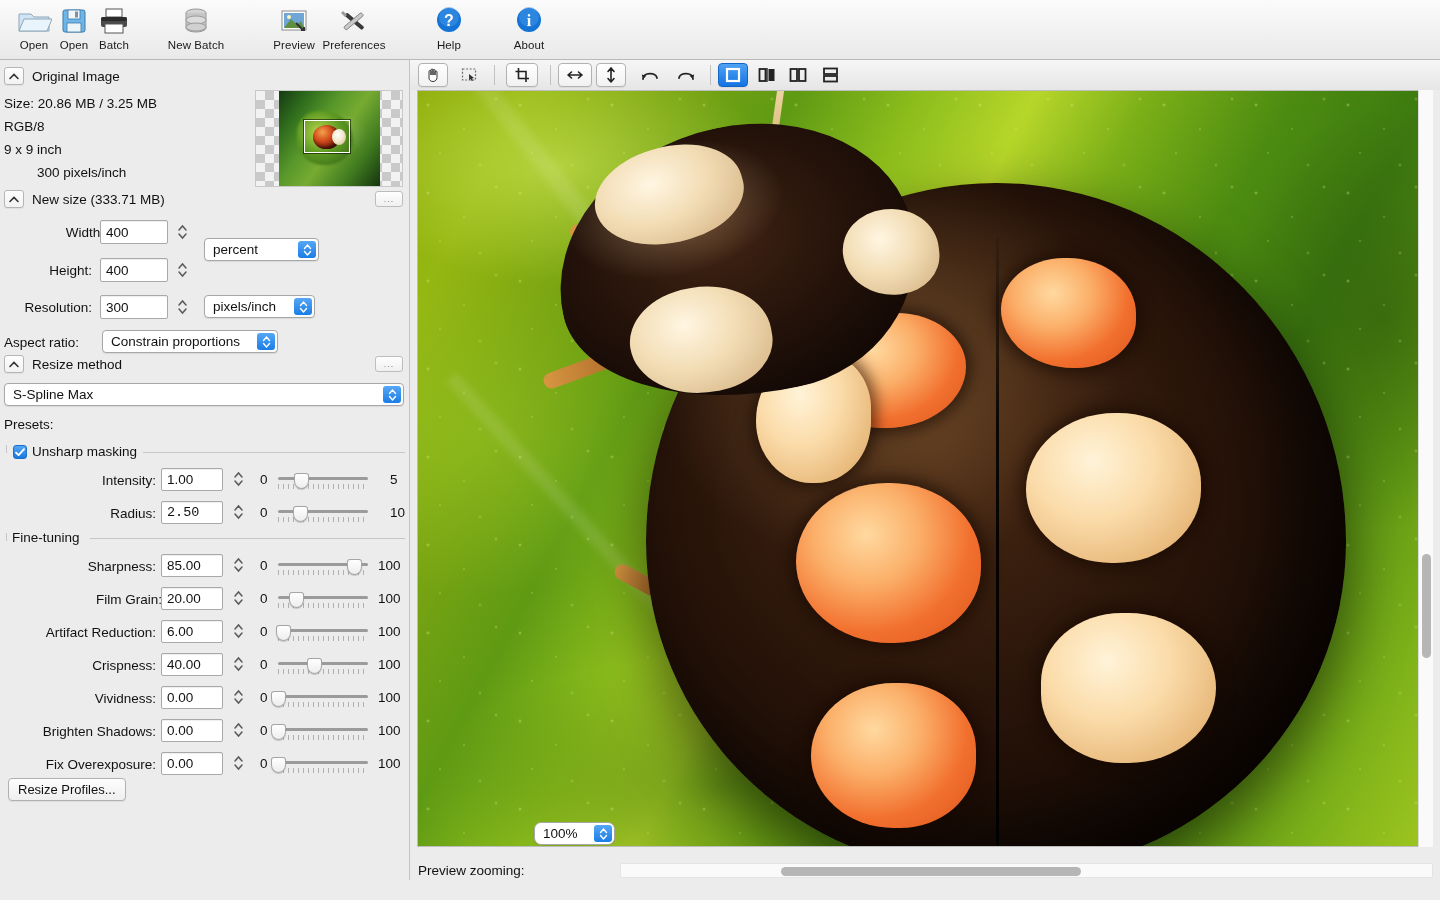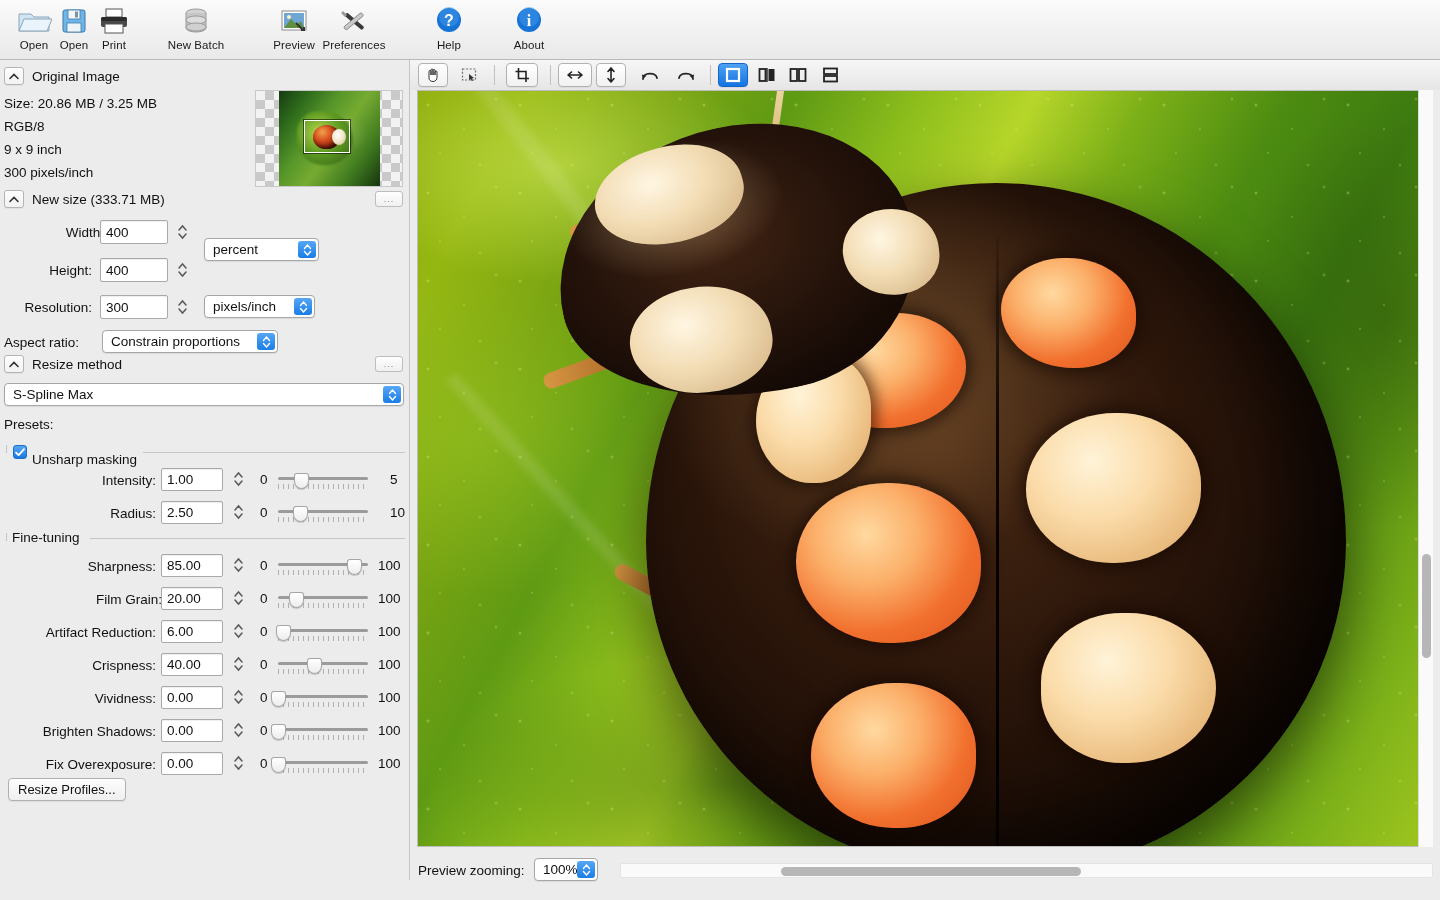--- a/index.html
+++ b/index.html
@@ -376,21 +376,21 @@
 
     <div class="tb-item" style="left:82px">
       <span class="tb-icon">
         <svg width="32" height="30" viewBox="0 0 32 30">
           <rect x="8" y="3" width="16" height="8" fill="#fff" stroke="#555"></rect>
           <rect x="3" y="11" width="26" height="10" rx="2" fill="#4a4a4a"></rect>
           <rect x="3" y="11" width="26" height="4" rx="2" fill="#2b2b2b"></rect>
           <rect x="7" y="18" width="18" height="9" fill="#fff" stroke="#555"></rect>
         </svg>
       </span>
-      <span class="tb-label">Print</span>
+      <span class="tb-label">Batch</span>
     </div>
 
     <div class="tb-item" style="left:164px">
       <span class="tb-icon">
         <svg width="32" height="30" viewBox="0 0 32 30">
           <ellipse cx="16" cy="7" rx="10" ry="4" fill="#d3d3d3" stroke="#9a9a9a"></ellipse>
           <path d="M6 7 L6 22 A10 4 0 0 0 26 22 L26 7" fill="#c6c6c6" stroke="#9a9a9a"></path>
           <ellipse cx="16" cy="14" rx="10" ry="4" fill="#dcdcdc" stroke="#9a9a9a"></ellipse>
           <ellipse cx="16" cy="21" rx="10" ry="4" fill="#d0d0d0" stroke="#9a9a9a"></ellipse>
         </svg>
@@ -452,21 +452,21 @@
         <svg width="10" height="7" viewBox="0 0 10 7">
             <path d="M1 5.5 L5 1.5 L9 5.5" stroke="#333" stroke-width="1.6" fill="none" stroke-linecap="round"></path>
           </svg>
       </span>
       <span class="disc-label">Original Image</span>
     </div>
 
     <div class="info-line" style="top:36px;">Size: 20.86 MB / 3.25 MB</div>
     <div class="info-line" style="top:59px;">RGB/8</div>
     <div class="info-line" style="top:82px;">9 x 9 inch</div>
-    <div class="info-line" style="top:105px;">300 pixels/inch</div>
+    <div class="info-line" style="top:105px;margin-left:33px;">300 pixels/inch</div>
 
     <div class="thumb-wrap" style="top:30px;">
       <div class="thumb-img">
         <div class="thumb-bug"></div>
       </div>
       <div class="thumb-sel"></div>
     </div>
     <div class="small-dots-btn" style="left:375px; top:131px;">...</div>
 
     <div class="disclosure-row" style="left:4px; top:130px;">
@@ -556,41 +556,41 @@
     </div>
 
     <div class="form-label" style="left:4px; top:357px; width:50px; text-align:left;">Presets:</div>
 
     <div class="group-tick" style="left:6px; top:385px; height:8px;"></div>
     <div class="checkbox" style="left:13px; top:385px;">
       <svg width="10" height="9" viewBox="0 0 10 9">
           <path d="M1 4.6 L3.6 7.2 L9 1.2" stroke="#fff" stroke-width="1.8" fill="none" stroke-linecap="round" stroke-linejoin="round"></path>
         </svg>
     </div>
-    <div class="group-title" style="left:32px; top:392px;">Unsharp masking</div>
+    <div class="group-title" style="left:32px; top:384px;">Unsharp masking</div>
     <div class="group-line" style="left:143px; top:392px; width:262px;"></div>
 
     <div class="form-label" style="left:0px; top:413px; width:156px;">Intensity:</div>
     <input class="txt-field" style="left: 161px; top: 408px; width: 62px; height: 23px;" value="1.00">
     <div class="spinner" style="left:232px; top:407px;">
       <svg width="13" height="22" viewBox="0 0 13 22">
         <path d="M3 9 L6.5 5 L10 9" stroke="#5a5a5a" stroke-width="1.5" fill="none" stroke-linecap="round"></path>
         <path d="M3 13 L6.5 17 L10 13" stroke="#5a5a5a" stroke-width="1.5" fill="none" stroke-linecap="round"></path>
       </svg>
     </div>
     <div class="sl-min" style="left:260px; top:412px;">0</div>
     <div class="slider" style="left:278px; top:412px;">
       <div class="track"></div>
       <div class="ticks"></div>
       <div class="thumb" style="left:26%;"></div>
     </div>
     <div class="sl-max" style="left:390px; top:412px;">5</div>
 
     <div class="form-label" style="left:0px; top:446px; width:156px;">Radius:</div>
-    <input class="txt-field" style="left: 161px; top: 441px; width: 62px; height: 23px;" value="2.50">
+    <input class="txt-field" style="left: 161px; top: 441px; width: 62px; height: 23px; font-family: Liberation Mono, monospace;" value="2.50">
     <div class="spinner" style="left:232px; top:440px;">
       <svg width="13" height="22" viewBox="0 0 13 22">
         <path d="M3 9 L6.5 5 L10 9" stroke="#5a5a5a" stroke-width="1.5" fill="none" stroke-linecap="round"></path>
         <path d="M3 13 L6.5 17 L10 13" stroke="#5a5a5a" stroke-width="1.5" fill="none" stroke-linecap="round"></path>
       </svg>
     </div>
     <div class="sl-min" style="left:260px; top:445px;">0</div>
     <div class="slider" style="left:278px; top:445px;">
       <div class="track"></div>
       <div class="ticks"></div>
@@ -817,21 +817,21 @@
       <div class="head-pale" style="left:212px; top:196px; width:142px; height:106px; transform:rotate(-10deg);"></div>
       <div class="head-pale" style="left:425px; top:118px; width:96px;  height:86px;  transform:rotate(-6deg);"></div>
     </div>
 
     <div class="vscroll">
       <div class="vthumb"></div>
     </div>
   </div>
 
   <div class="pz-label">Preview zooming:</div>
-  <div class="sel-box" style="left:534px; top:858px; width:64px; height:23px;">
+  <div class="sel-box" style="left:534px; top:822px; width:81px; height:23px;border-radius:7px;">
     <span class="sel-text">100%</span>
     <span class="sel-arrows">
       <svg width="9" height="14" viewBox="0 0 9 14">
         <path d="M1.5 5.5 L4.5 2 L7.5 5.5" stroke="#fff" stroke-width="1.4" fill="none" stroke-linecap="round"></path>
         <path d="M1.5 8.5 L4.5 12 L7.5 8.5" stroke="#fff" stroke-width="1.4" fill="none" stroke-linecap="round"></path>
       </svg>
     </span>
   </div>
   <div class="hscroll-bar">
     <div class="hthumb"></div>

